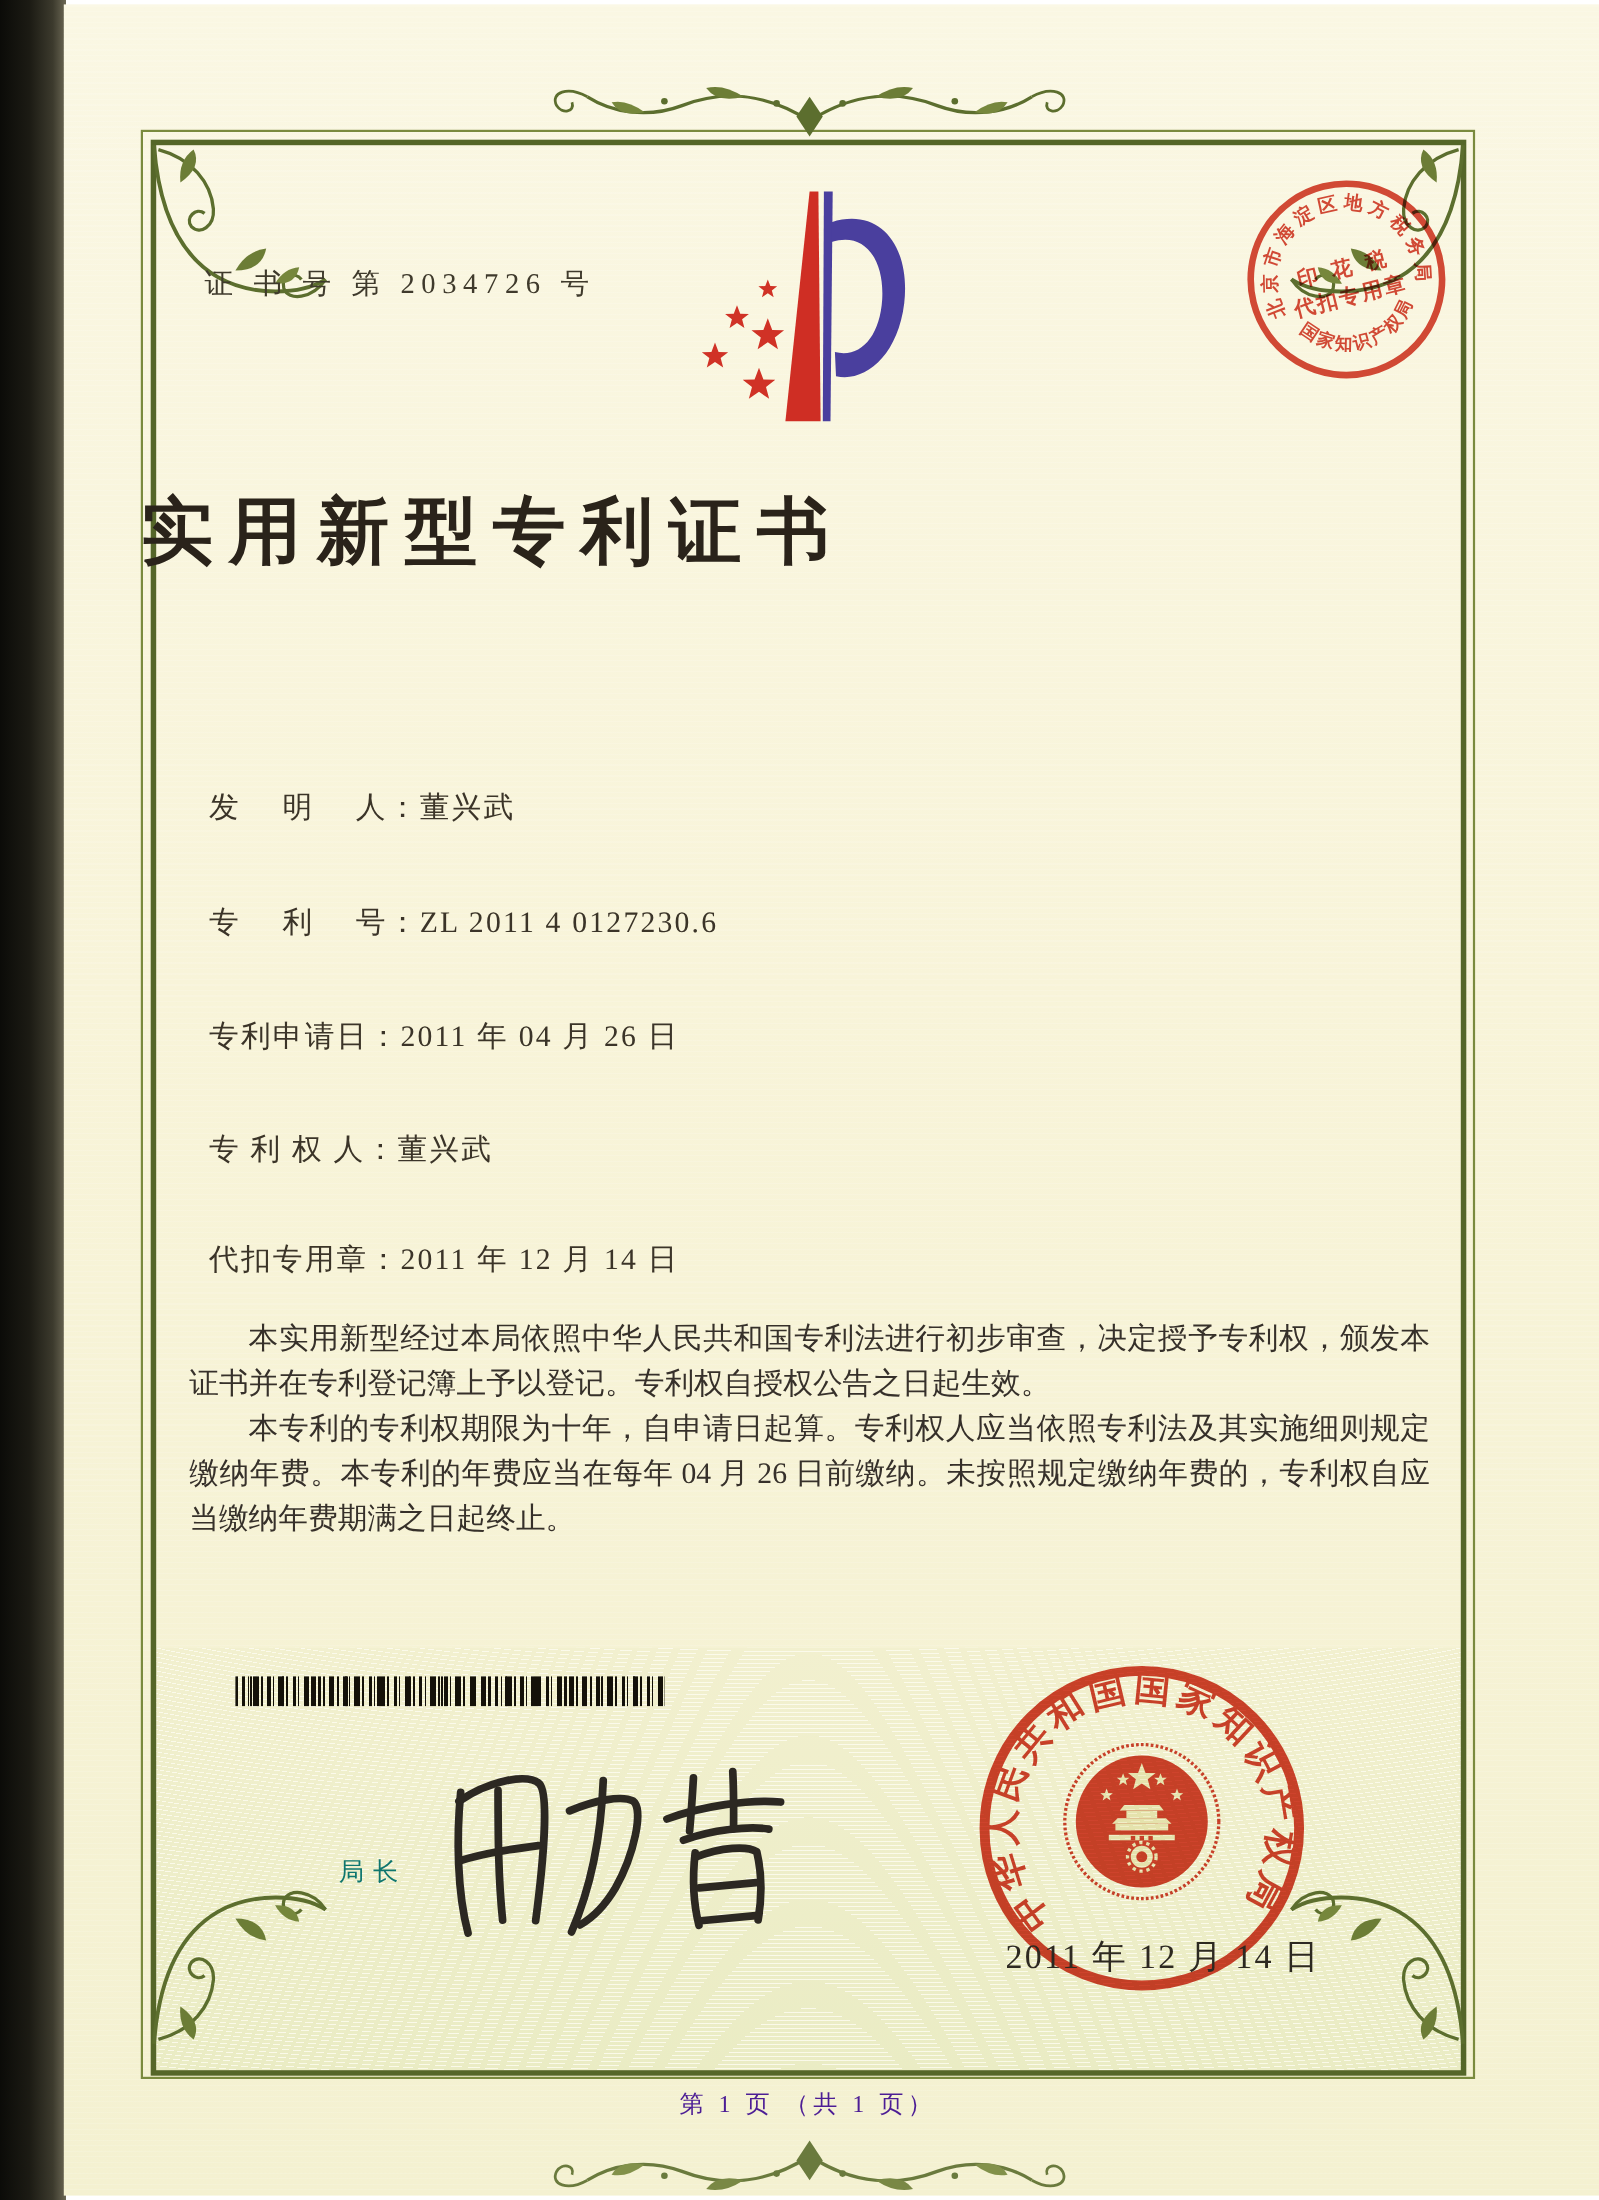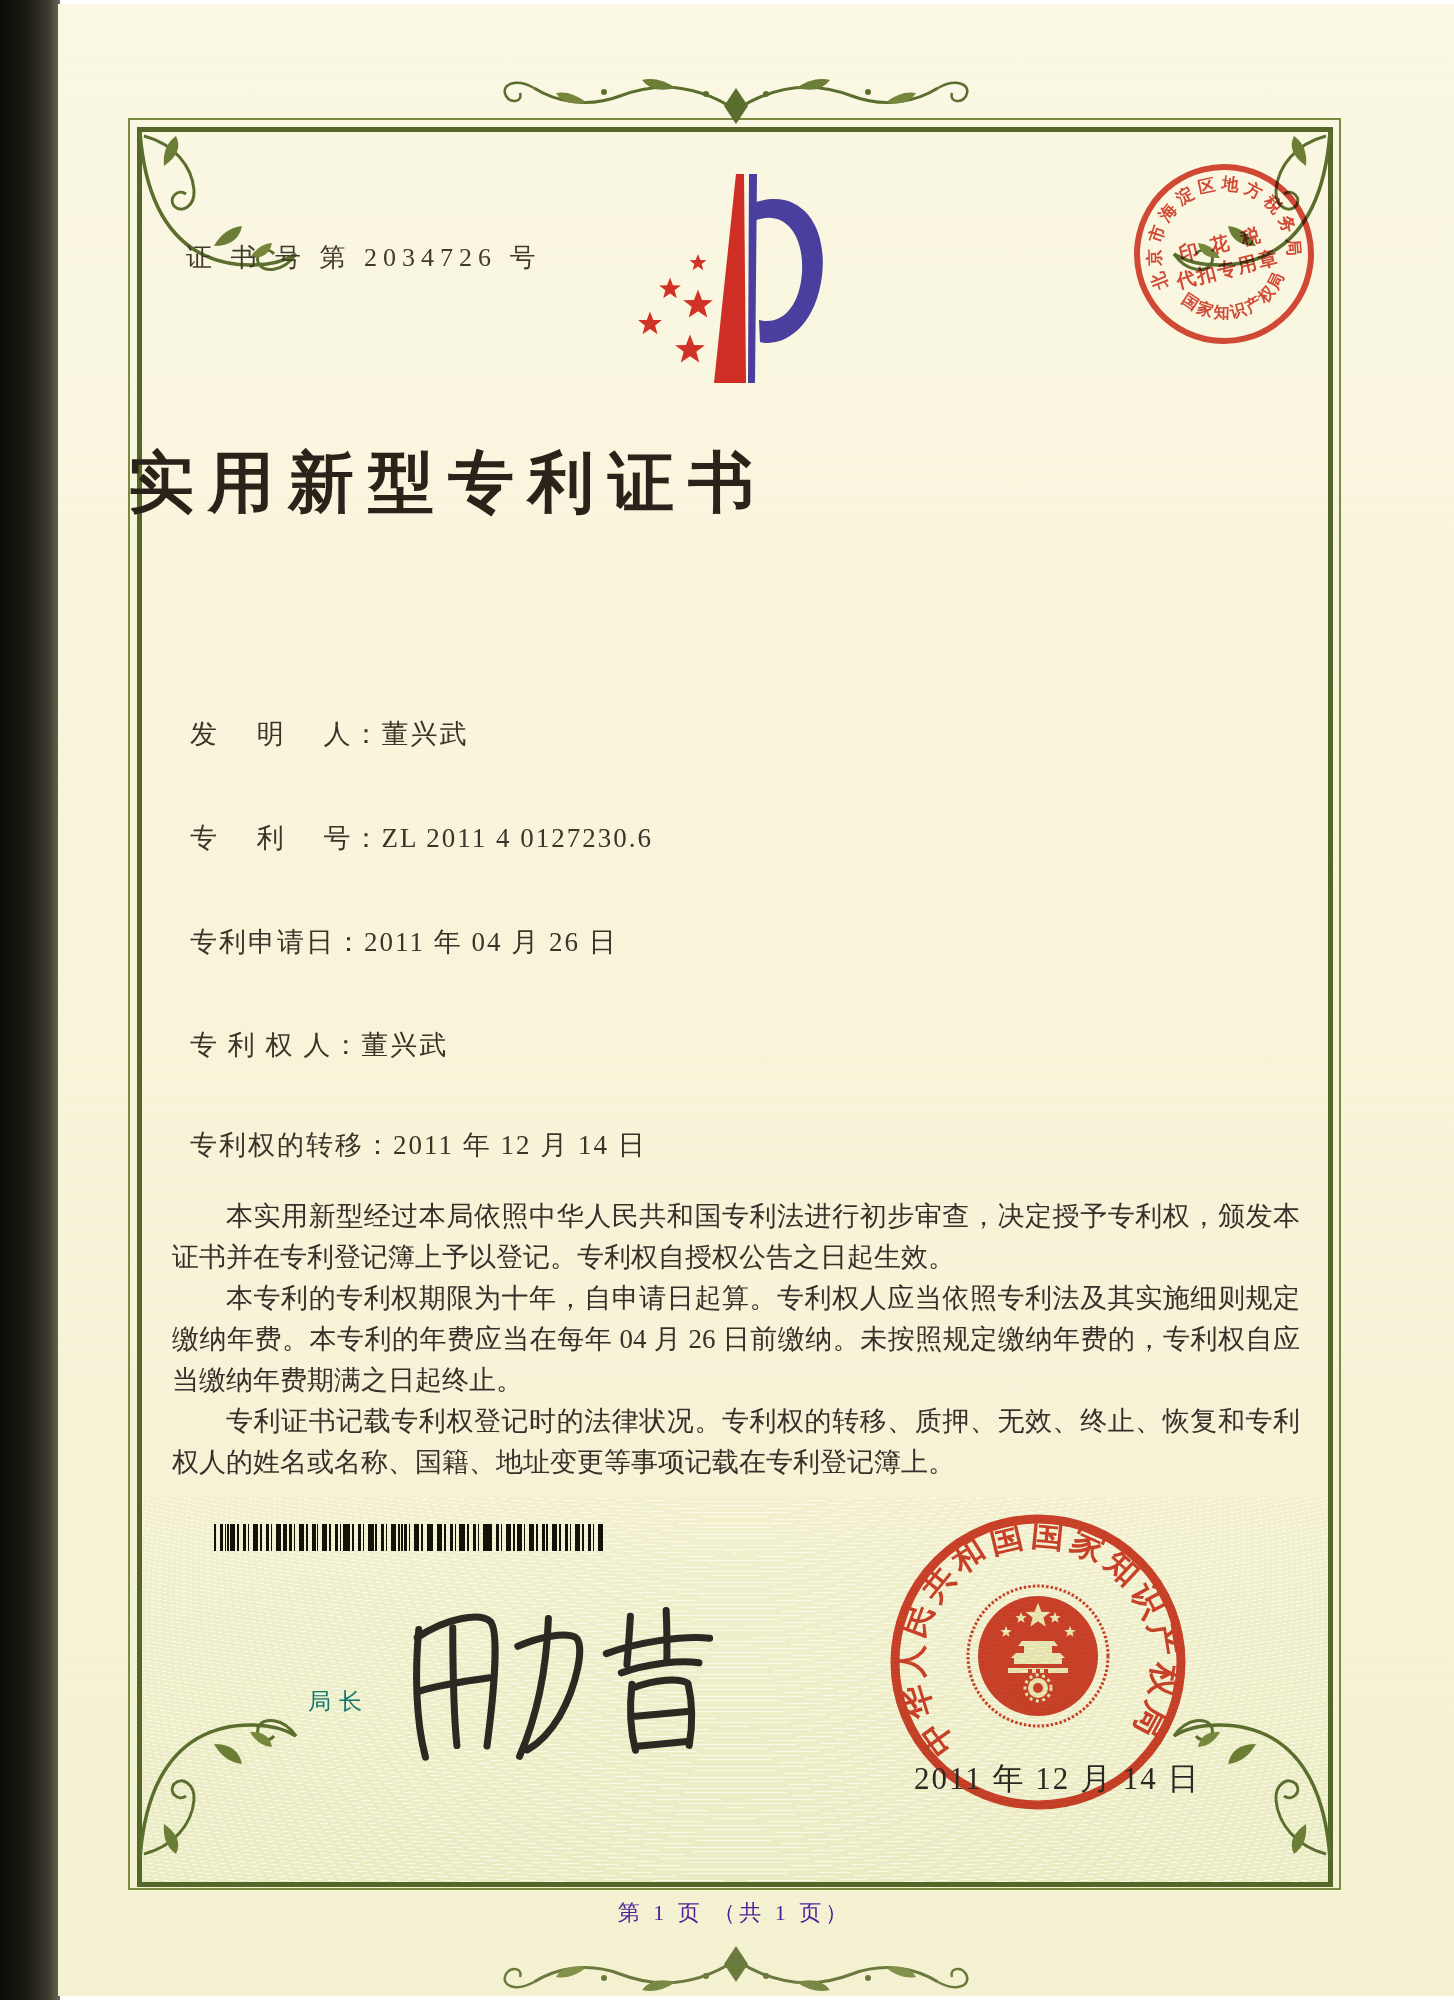--- a/index.html
+++ b/index.html
@@ -143,26 +143,25 @@
     <text x="0" y="-4" text-anchor="middle" font-size="19" font-weight="bold" fill="#d23b2a" letter-spacing="4">印 花 税</text>
     <text x="0" y="22" text-anchor="middle" font-size="19" font-weight="bold" fill="#d23b2a" letter-spacing="2">代扣专用章</text>
   </svg>
 
   <div class="abs title">实用新型专利证书</div>
 
   <div class="abs field f2"><span>发　 明　 人：</span><span>董兴武</span></div>
   <div class="abs field f3"><span>专　 利　 号：</span><span>ZL 2011 4 0127230.6</span></div>
   <div class="abs field f4"><span>专利申请日：</span><span>2011 年 04 月 26 日</span></div>
   <div class="abs field f5"><span>专 利 权 人：</span><span>董兴武</span></div>
-  <div class="abs field f6"><span>专利权的转移：</span><span>2011 年 12 月 14 日</span></div>
+  <div class="abs field f6"><span>代扣专用章：</span><span>2011 年 12 月 14 日</span></div>
 
   <div class="abs body-text">
     <p>本实用新型经过本局依照中华人民共和国专利法进行初步审查，决定授予专利权，颁发本证书并在专利登记簿上予以登记。专利权自授权公告之日起生效。</p>
     <p>本专利的专利权期限为十年，自申请日起算。专利权人应当依照专利法及其实施细则规定缴纳年费。本专利的年费应当在每年 04 月 26 日前缴纳。未按照规定缴纳年费的，专利权自应当缴纳年费期满之日起终止。</p>
-    <p>专利证书记载专利权登记时的法律状况。专利权的转移、质押、无效、终止、恢复和专利权人的姓名或名称、国籍、地址变更等事项记载在专利登记簿上。</p>
   </div>
 
   <div class="abs barcode"></div>
 
   <div class="abs director">局长</div>
 
   <svg class="abs signature" width="340" height="190" viewBox="0 0 340 190">
     <g fill="none" stroke="#2c2822" stroke-width="7" stroke-linecap="round" stroke-linejoin="round">
       <path d="M30,30 C24,70 22,120 30,158"></path>
       <path d="M28,38 C58,20 92,16 102,26 C110,36 102,96 92,150"></path>

